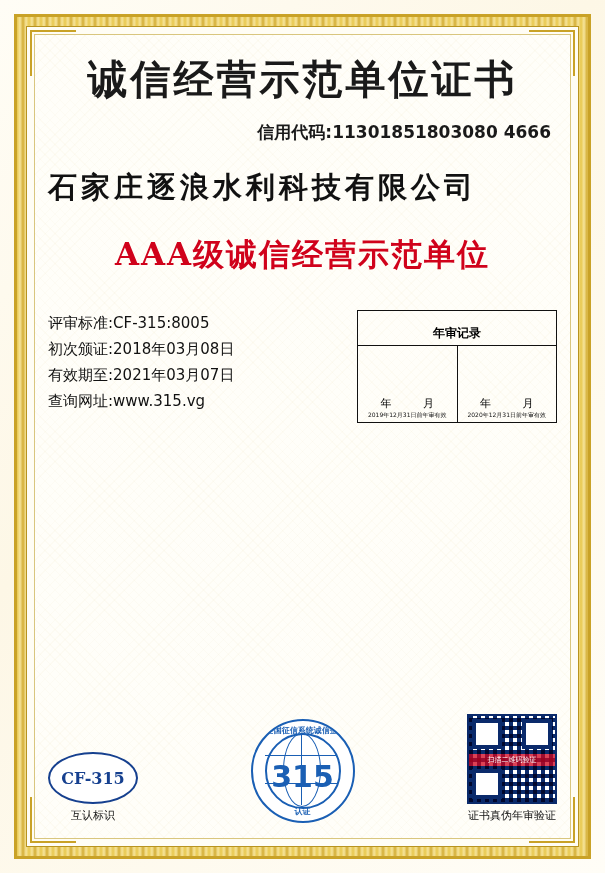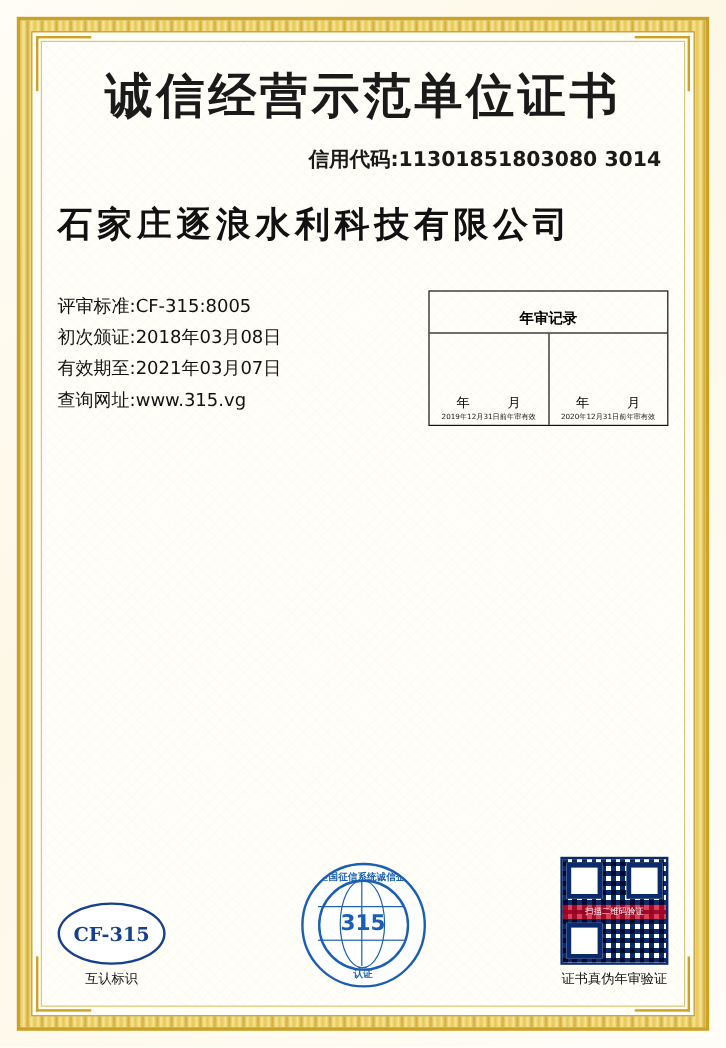--- a/index.html
+++ b/index.html
@@ -227,21 +227,21 @@
   }
   .globe .lon{
     position:absolute;top:12px;height:72px;width:0;border-left:1px solid #1a5fb4;
   }
   .globe .ell{
     position:absolute;left:30px;top:12px;width:36px;height:72px;
     border-radius:50%;border:1px solid #1a5fb4;
   }
   .globe .center-text{
     position:absolute;left:0;top:38px;width:100px;text-align:center;
-    font-size:18px;font-weight:bold;color:#1a5fb4;
+    font-size:30px;font-weight:bold;color:#1a5fb4;
     font-family:"DejaVu Sans","Liberation Sans",sans-serif;
   }
   .globe .around{
     position:absolute;left:0;top:0;width:100px;height:100px;
     font-size:8px;color:#1a5fb4;font-weight:bold;
   }
   .globe .around .t{position:absolute;left:0;top:4px;width:100px;text-align:left;}
   .globe .around .b{position:absolute;left:0;bottom:4px;width:100px;}
   
   .red-seal{
@@ -308,22 +308,23 @@
   <div class="watermark"></div>
   <div class="corner tl"></div>
   <div class="corner tr"></div>
   <div class="corner bl"></div>
   <div class="corner br"></div>
 
   <div class="content">
 
 
     <div class="main-title">诚信经营示范单位证书</div>
-    <div class="credit-code">信用代码:11301851803080 3014</div>
+    <div class="credit-code">信用代码:11301851803080 4666</div>
     <div class="company">石家庄逐浪水利科技有限公司</div>
+    <div class="grade">AAA级诚信经营示范单位</div>
 
     <div class="mid-row">
       <div class="details">
         <div>评审标准:CF-315:8005</div>
         <div>初次颁证:2018年03月08日</div>
         <div>有效期至:2021年03月07日</div>
         <div>查询网址:www.315.vg</div>
       </div>
 
       <div class="review-box">

